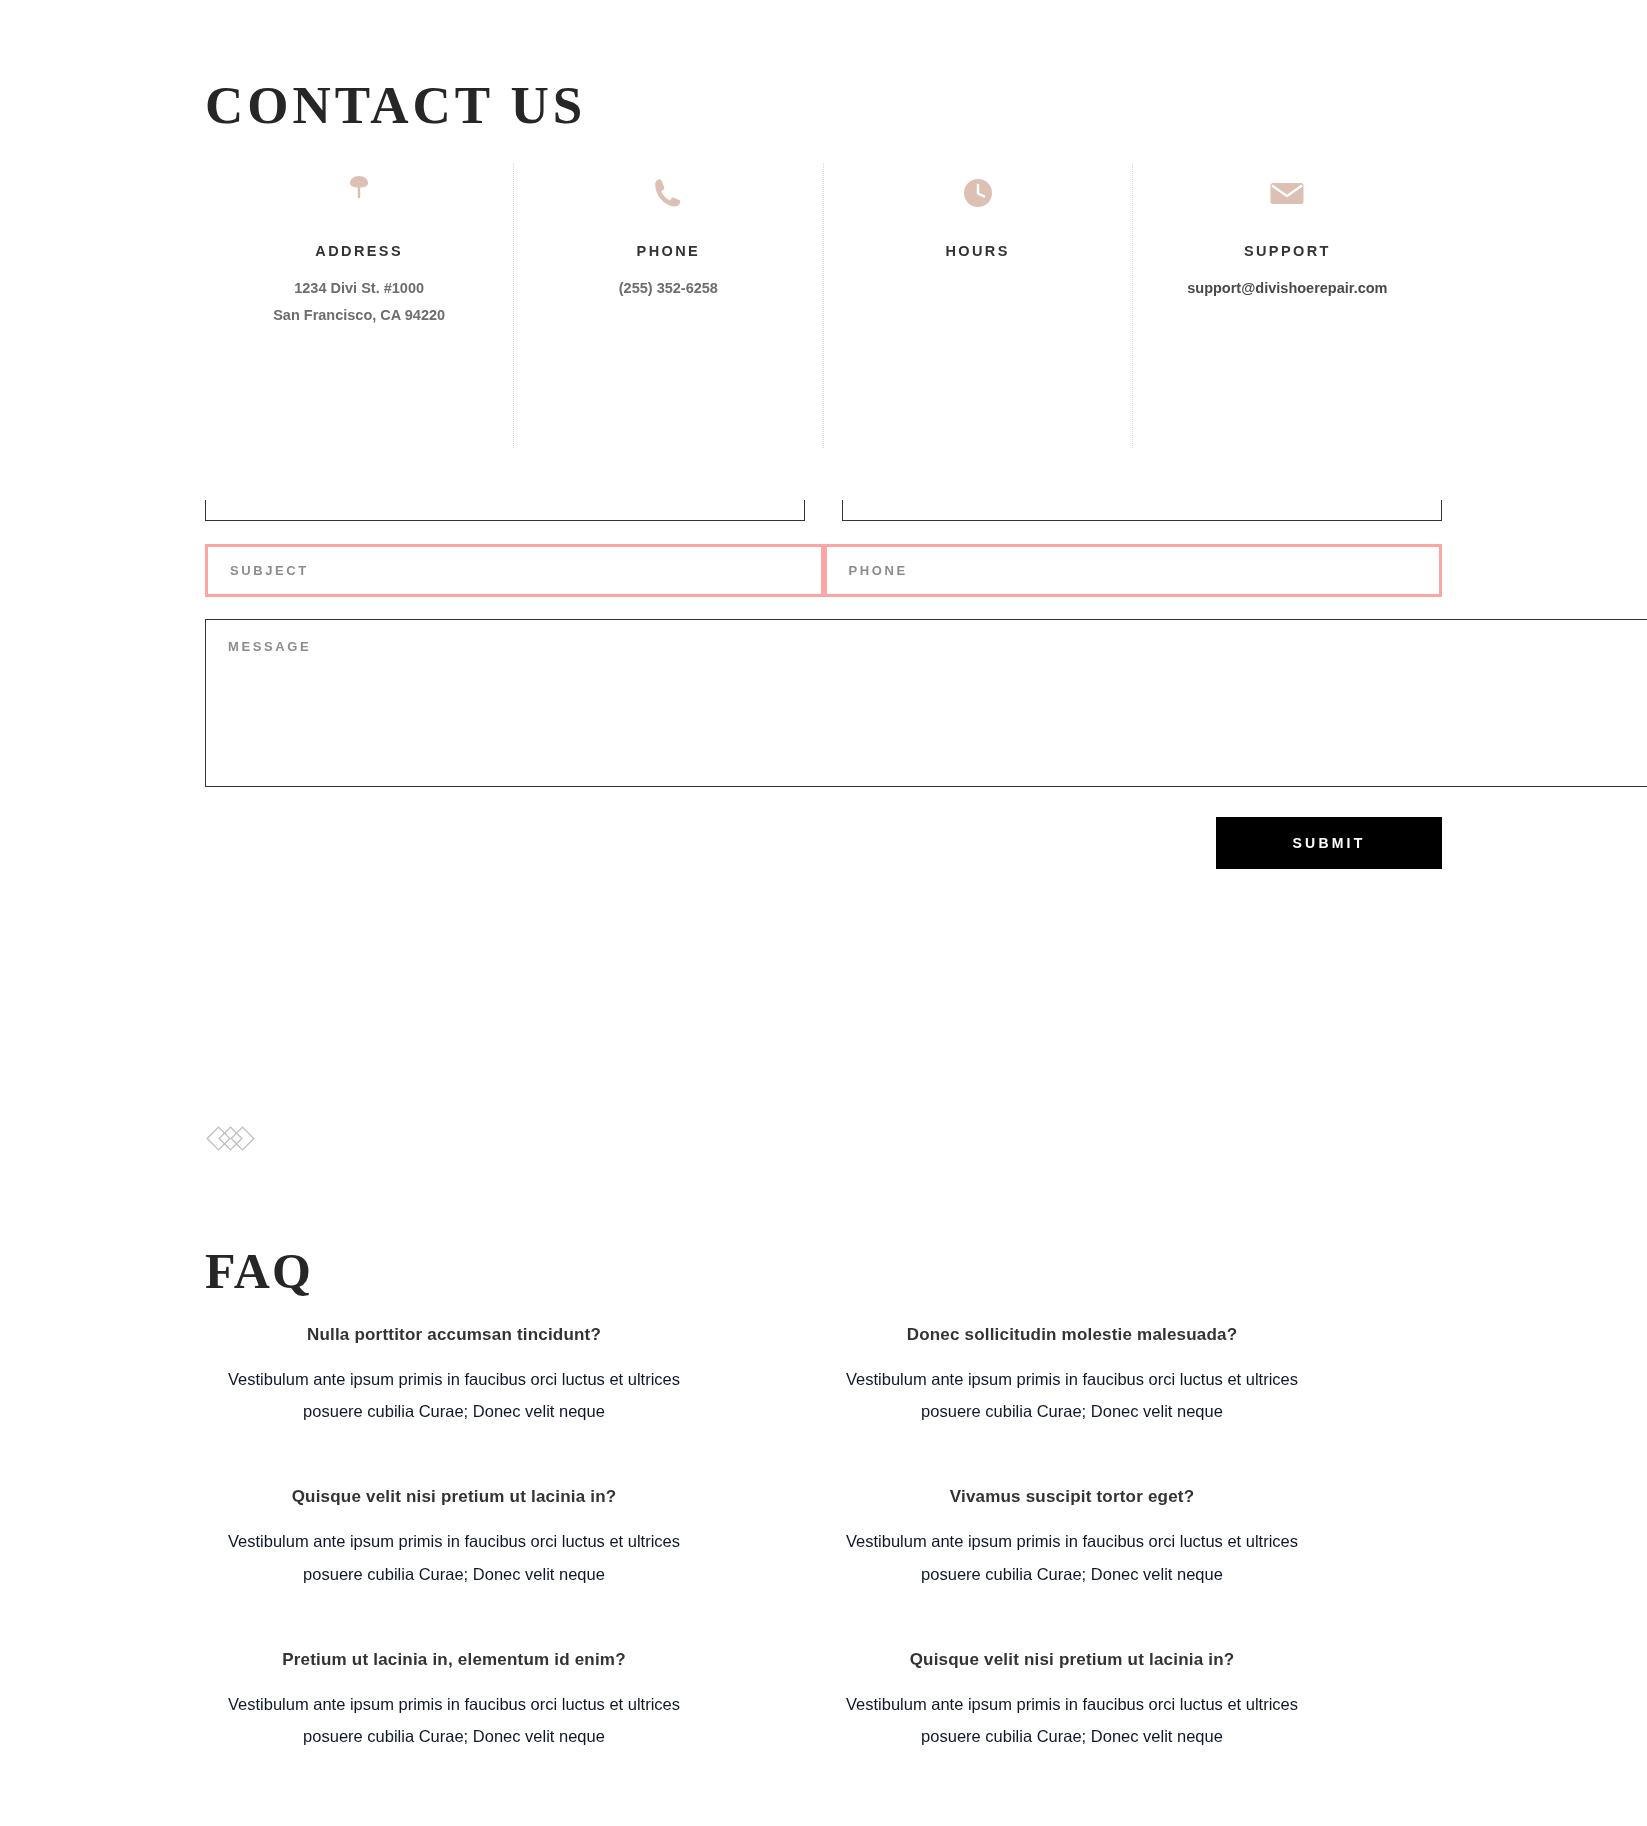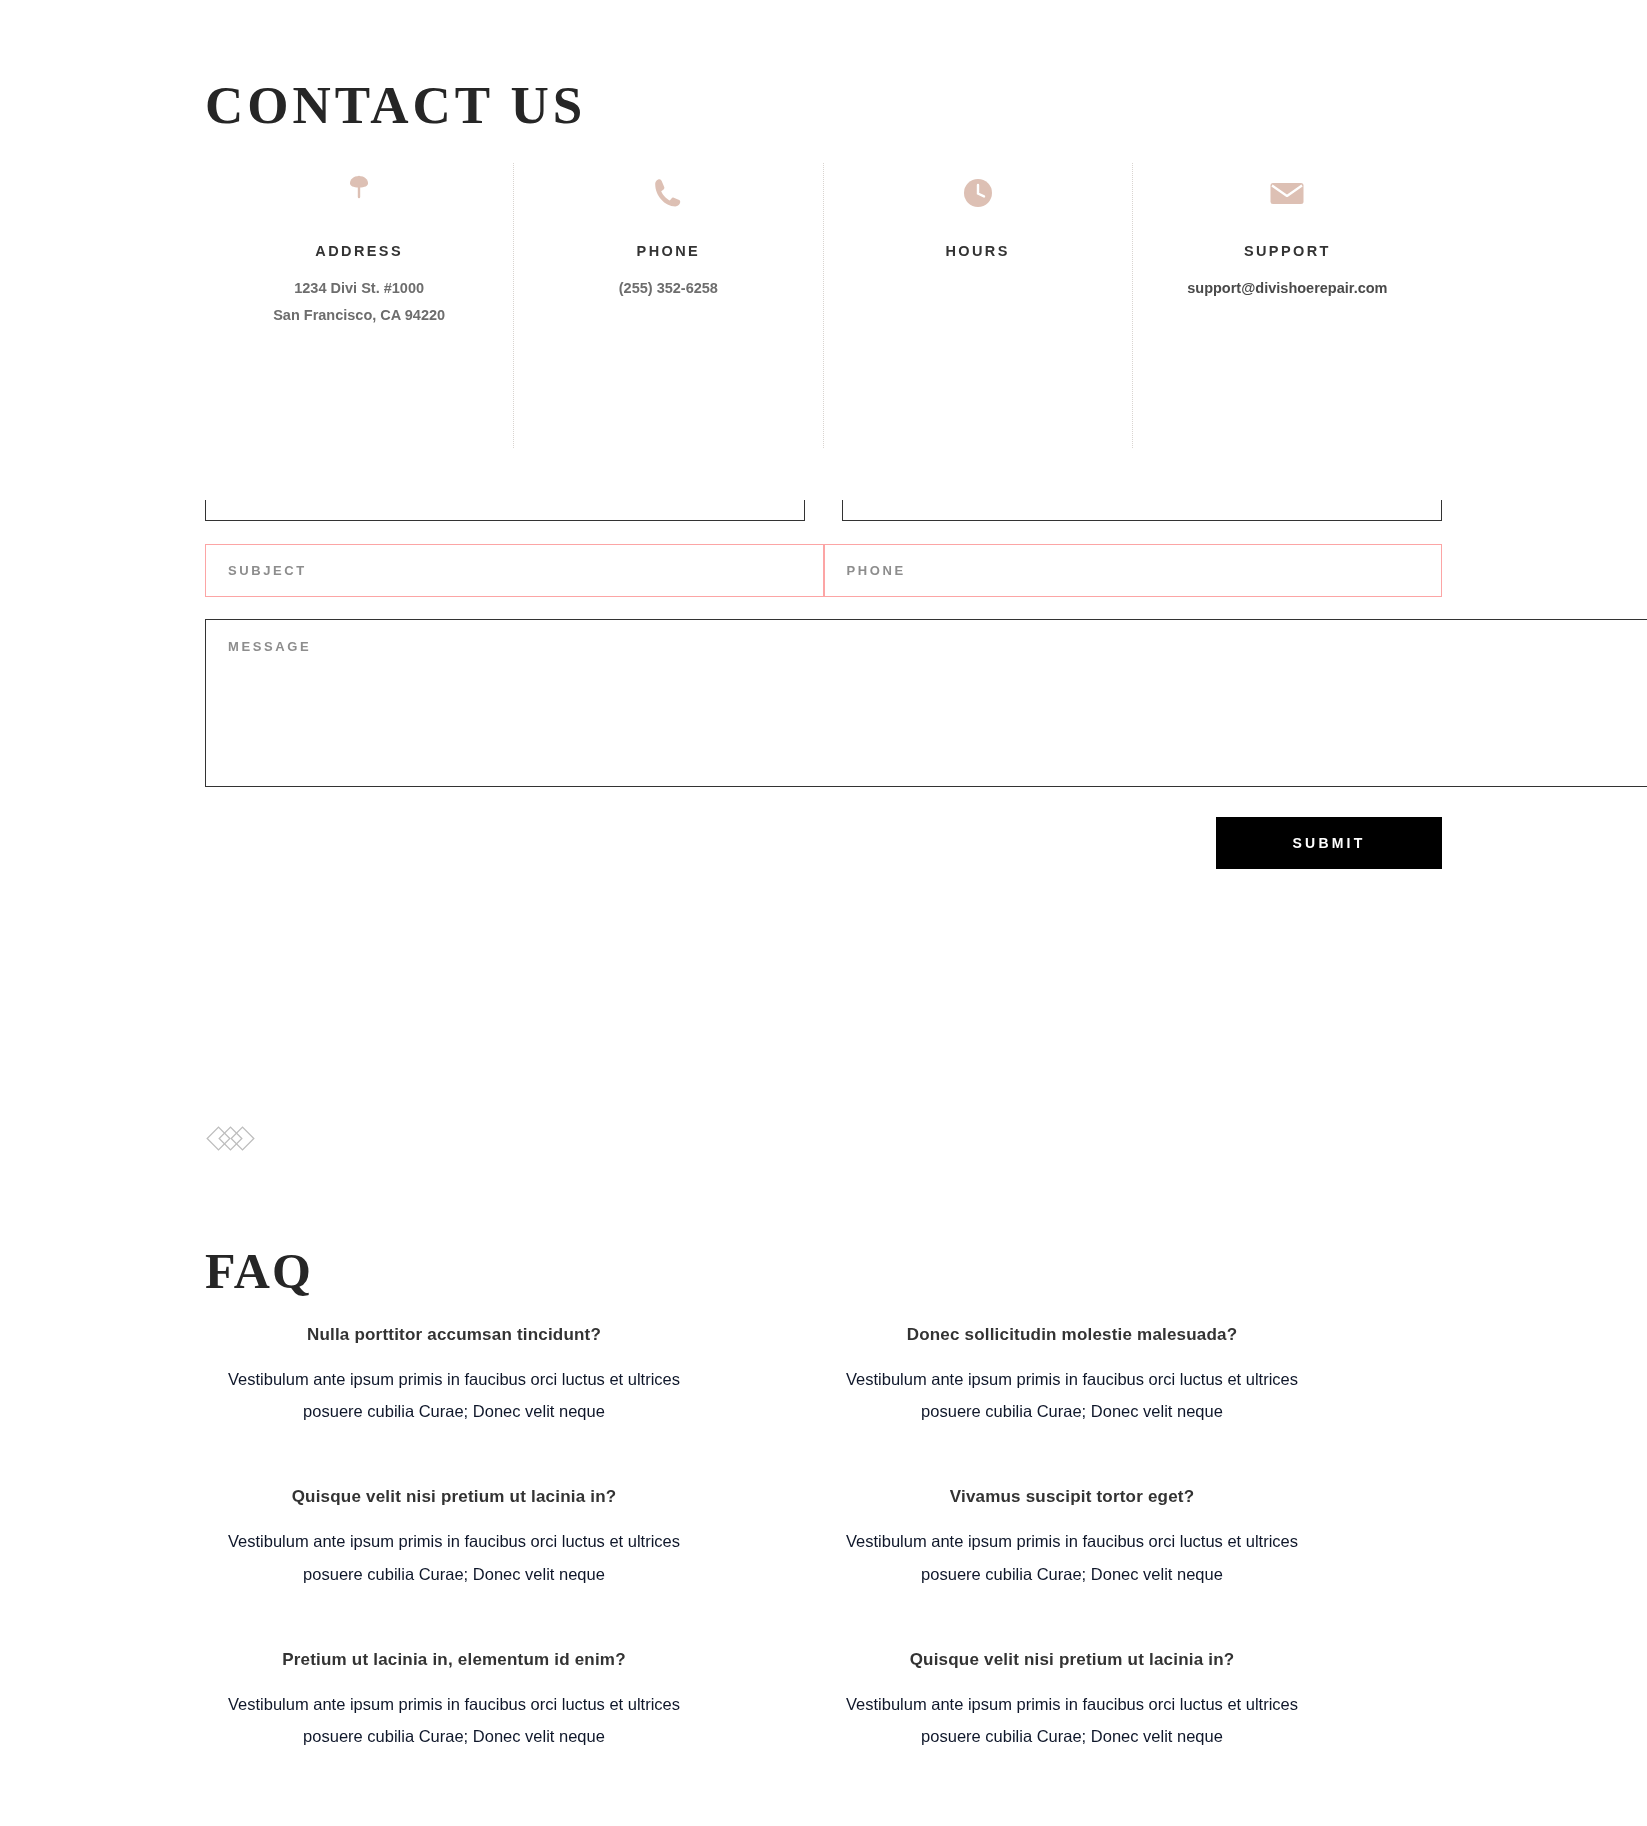--- a/index.html
+++ b/index.html
@@ -85,21 +85,21 @@
     width: 1237px;
   }
   .form-row {
     display: flex;
     justify-content: space-between;
     margin-bottom: 22px;
   }
   .field {
     width: 691px;
     height: 53px;
-    border: 1px solid #fca5a5;
+    border: 3px solid #fca5a5;
     background: #ffffff;
     display: flex;
     align-items: center;
     padding: 0 22px;
     font-family: "Liberation Sans", sans-serif;
     font-size: 13px;
     letter-spacing: 2.6px;
     font-weight: bold;
     color: #8d8d8d;
   }

